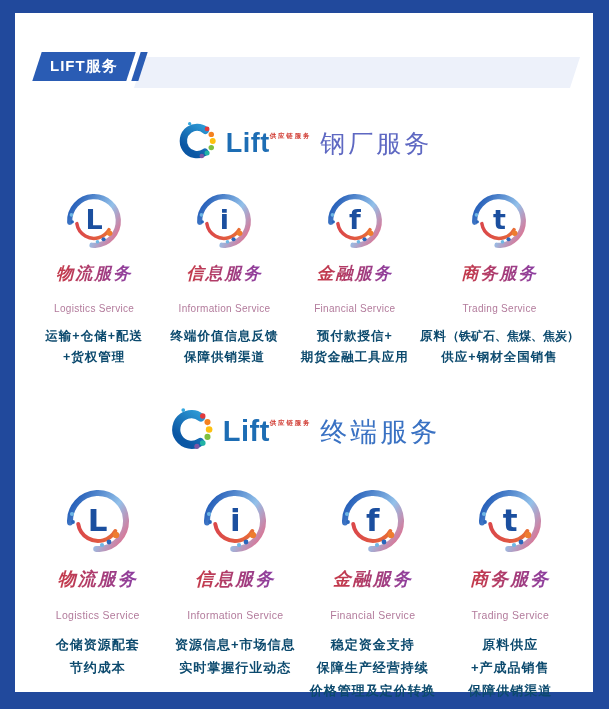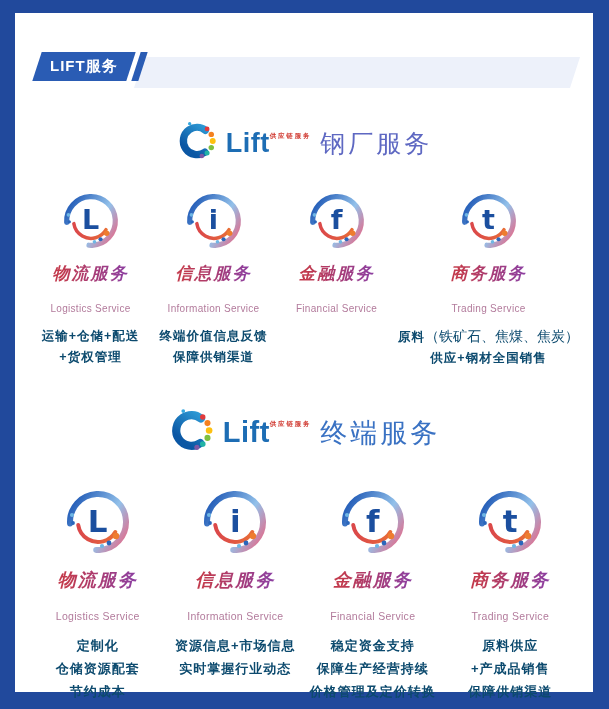--- a/index.html
+++ b/index.html
@@ -89,21 +89,21 @@
     }
   }
   .s1 .svc-zh { font-size:17px; }
   .s2 .svc-zh { font-size:18px; }
   .svc-en { margin-top:18px; font-size:10px; color:#b27a9b; letter-spacing:0.3px; }
   .s2 .svc-en { font-size:10.5px; }
 
   .svc-desc { margin-top:12px; color:#0c4a6e; font-weight:bold; }
   .s1 .svc-desc { font-size:12.5px; line-height:21px; }
   .s2 .svc-desc { font-size:13px; line-height:23px; }
-  .desc-note { font-size:14px; letter-spacing:0; font-weight:normal; }
+  .desc-note { font-size:12px; letter-spacing:0; font-weight:bold; }
   .svc-desc .line { letter-spacing:1px; white-space:nowrap; }
 
   .hidden-defs { position:absolute; width:0; height:0; overflow:hidden; }
 </style>
 </head>
 <body>
 
 <svg class="hidden-defs" aria-hidden="true">
   <defs>
     <linearGradient id="gRing" x1="0" y1="0" x2="1" y2="0.7">
@@ -200,20 +200,24 @@
 
     <div class="svc">
       <div class="icon-wrap">
         <svg class="ring" viewBox="0 0 76 76">
             <use href="#ring-sym"></use>
           </svg>
         <span class="letter">f</span>
       </div>
       <div class="svc-zh">金融服务</div>
       <div class="svc-en">Financial Service</div>
+      <div class="svc-desc">
+        <div class="line">预付款授信+</div>
+        <div class="line">期货金融工具应用</div>
+      </div>
     </div>
 
     <div class="svc">
       <div class="icon-wrap">
         <svg class="ring" viewBox="0 0 76 76">
             <use href="#ring-sym"></use>
           </svg>
         <span class="letter">t</span>
       </div>
       <div class="svc-zh">商务服务</div>
@@ -244,21 +248,20 @@
     <div class="svc">
       <div class="icon-wrap">
         <svg class="ring" viewBox="0 0 76 76">
             <use href="#ring-sym"></use>
           </svg>
         <span class="letter">L</span>
       </div>
       <div class="svc-zh">物流服务</div>
       <div class="svc-en">Logistics Service</div>
       <div class="svc-desc">
-        <div class="line">定制化</div>
         <div class="line">仓储资源配套</div>
         <div class="line">节约成本</div>
       </div>
     </div>
 
     <div class="svc">
       <div class="icon-wrap">
         <svg class="ring" viewBox="0 0 76 76">
             <use href="#ring-sym"></use>
           </svg>

